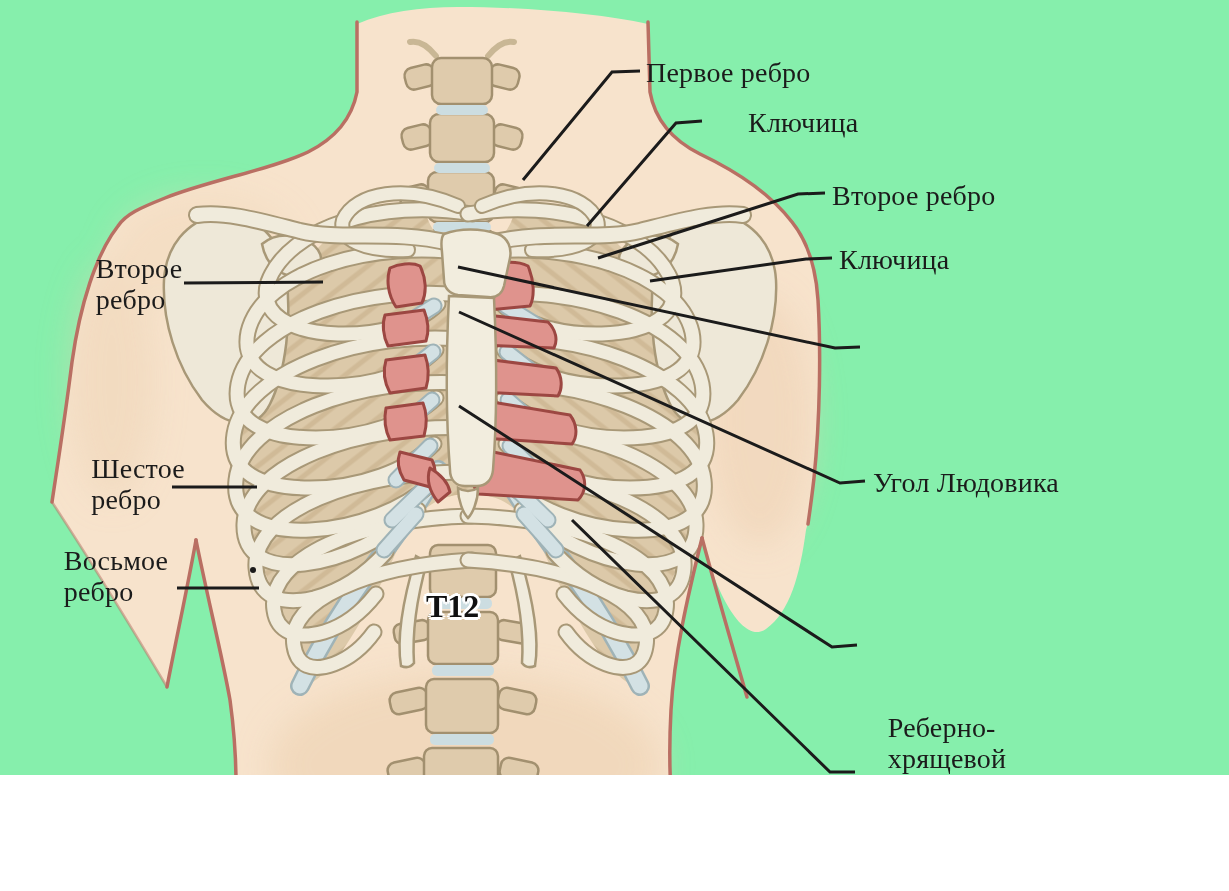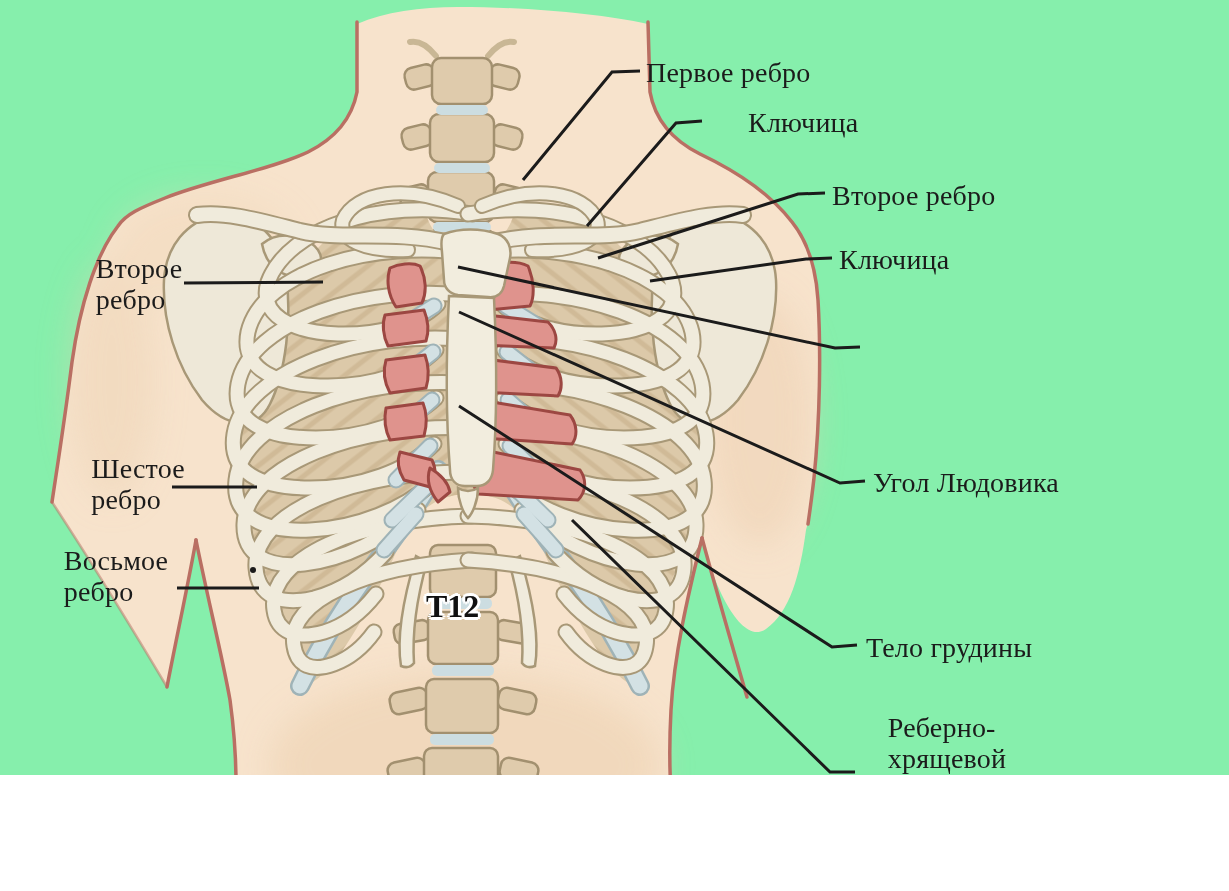--- a/index.html
+++ b/index.html
@@ -231,21 +231,20 @@
     <polyline points="177,588 259,588"></polyline>
     <circle cx="253" cy="570" r="3" fill="#1b1b1b" stroke="none"></circle>
   </g>
 </svg>
 
 <div class="label" style="left:646px;top:57px">Первое ребро</div>
 <div class="label" style="left:748px;top:107px">Ключица</div>
 <div class="label" style="left:832px;top:180px">Второе ребро</div>
 <div class="label" style="left:839px;top:244px">Ключица</div>
 <div class="label" style="left:873px;top:467px">Угол Людовика</div>
-<div class="label" style="left:866px;top:632px">Тело грудины</div>
 <div class="label center" style="left:947px;top:712px">Реберно-
 хрящевой
 переход</div>
 <div class="label center" style="left:139px;top:253px">Второе
 ребро</div>
 <div class="label center" style="left:138px;top:453px">Шестое
 ребро</div>
 <div class="label center" style="left:116px;top:545px">Восьмое
 ребро</div>
 <div class="t12" style="left:426px;top:584px">T12</div>

